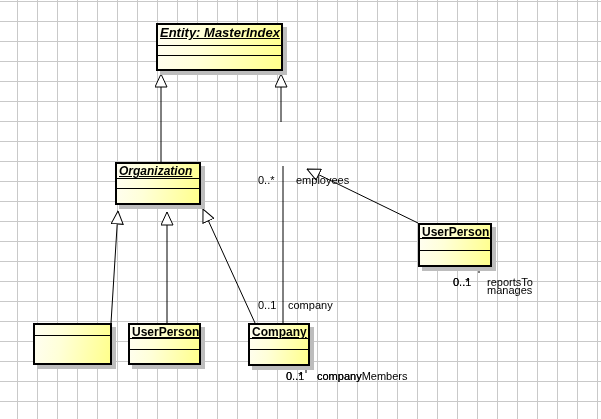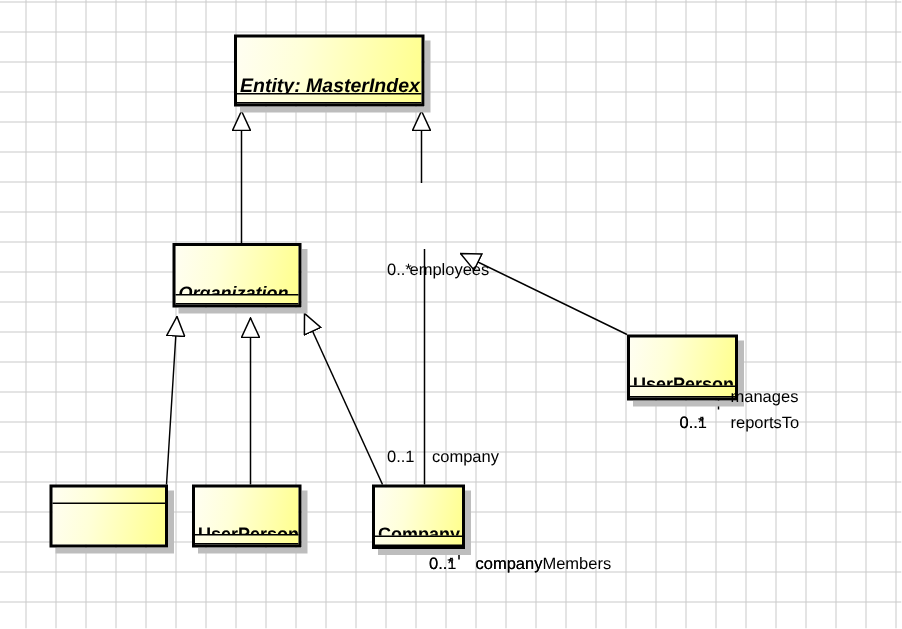--- a/index.html
+++ b/index.html
@@ -19,21 +19,21 @@
     border:2px solid #000;
     background:linear-gradient(100deg,#fffef2 0%,#ffffd8 35%,#ffff8c 100%);
     box-shadow:4px 4px 0 #bdbdbd;
     display:flex;flex-direction:column;
     box-sizing:border-box;
   }
   .cls-title{
     font-weight:bold;text-decoration:underline;
     font-size:12px;line-height:13px;
     padding:1px 1px 0 2px;white-space:nowrap;overflow:hidden;
-    border-bottom:1px solid #000;color:#000;margin-top:24px;
+    border-bottom:1px solid #000;color:#000;
   }
   .cls-title.abstract{font-style:italic;}
   .cls-attrs{border-bottom:1px solid #000;}
   .cls-ops{flex:1;}
   .lbl{
     position:absolute;z-index:3;color:#000;
     font-size:11px;line-height:13px;white-space:nowrap;
   }
 </style>
 </head>
@@ -88,28 +88,28 @@
     <div class="cls-ops"></div>
   </div>
 
   <div class="cls" style="left:248px;top:323px;width:62px;height:43px">
     <div class="cls-title" style="height:12px">Company</div>
     <div class="cls-attrs" style="height:10px"></div>
     <div class="cls-ops"></div>
   </div>
 
   <span class="lbl" style="left:258px;top:174px">0..*</span>
-  <span class="lbl" style="left:273px;top:174px">employees</span>
+  <span class="lbl" style="left:296px;top:174px">employees</span>
 
   <span class="lbl" style="left:258px;top:299px">0..1</span>
   <span class="lbl" style="left:288px;top:299px">company</span>
 
   <span class="lbl" style="left:286px;top:370px">0..*</span>
   <span class="lbl" style="left:286px;top:370px">0..1</span>
   <span class="lbl" style="left:317px;top:370px">companyMembers</span>
   <span class="lbl" style="left:317px;top:370px">company</span>
 
   <span class="lbl" style="left:453px;top:276px">0..1</span>
   <span class="lbl" style="left:453px;top:276px">0..*</span>
-  <span class="lbl" style="left:487px;top:259px">manages</span>
+  <span class="lbl" style="left:487px;top:284px">manages</span>
   <span class="lbl" style="left:487px;top:276px">reportsTo</span>
 
 </div>
 
 </body></html>

